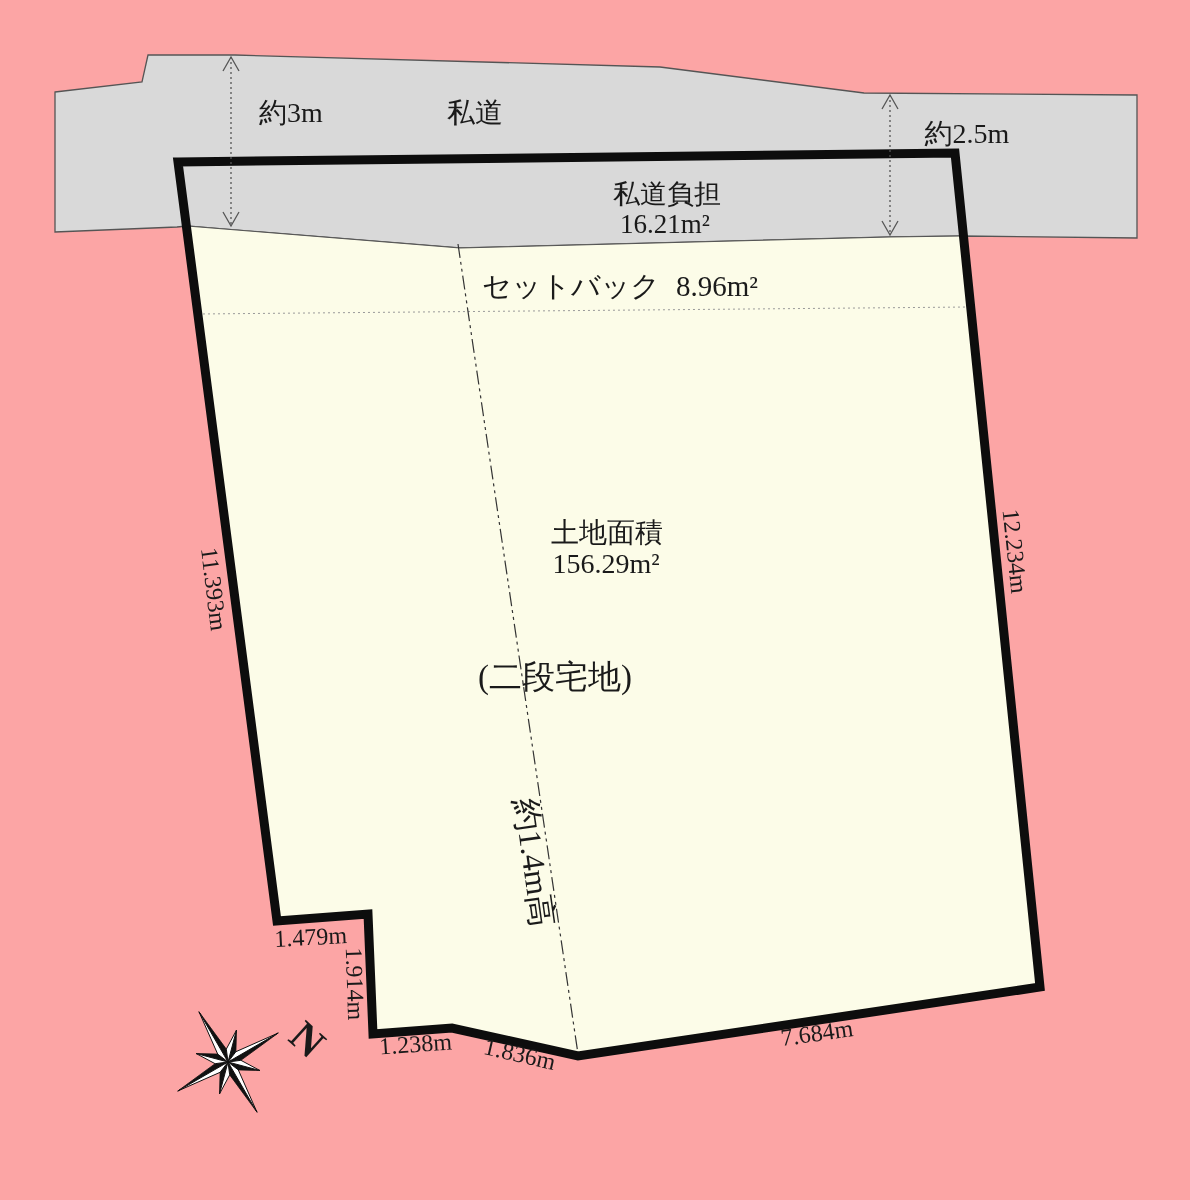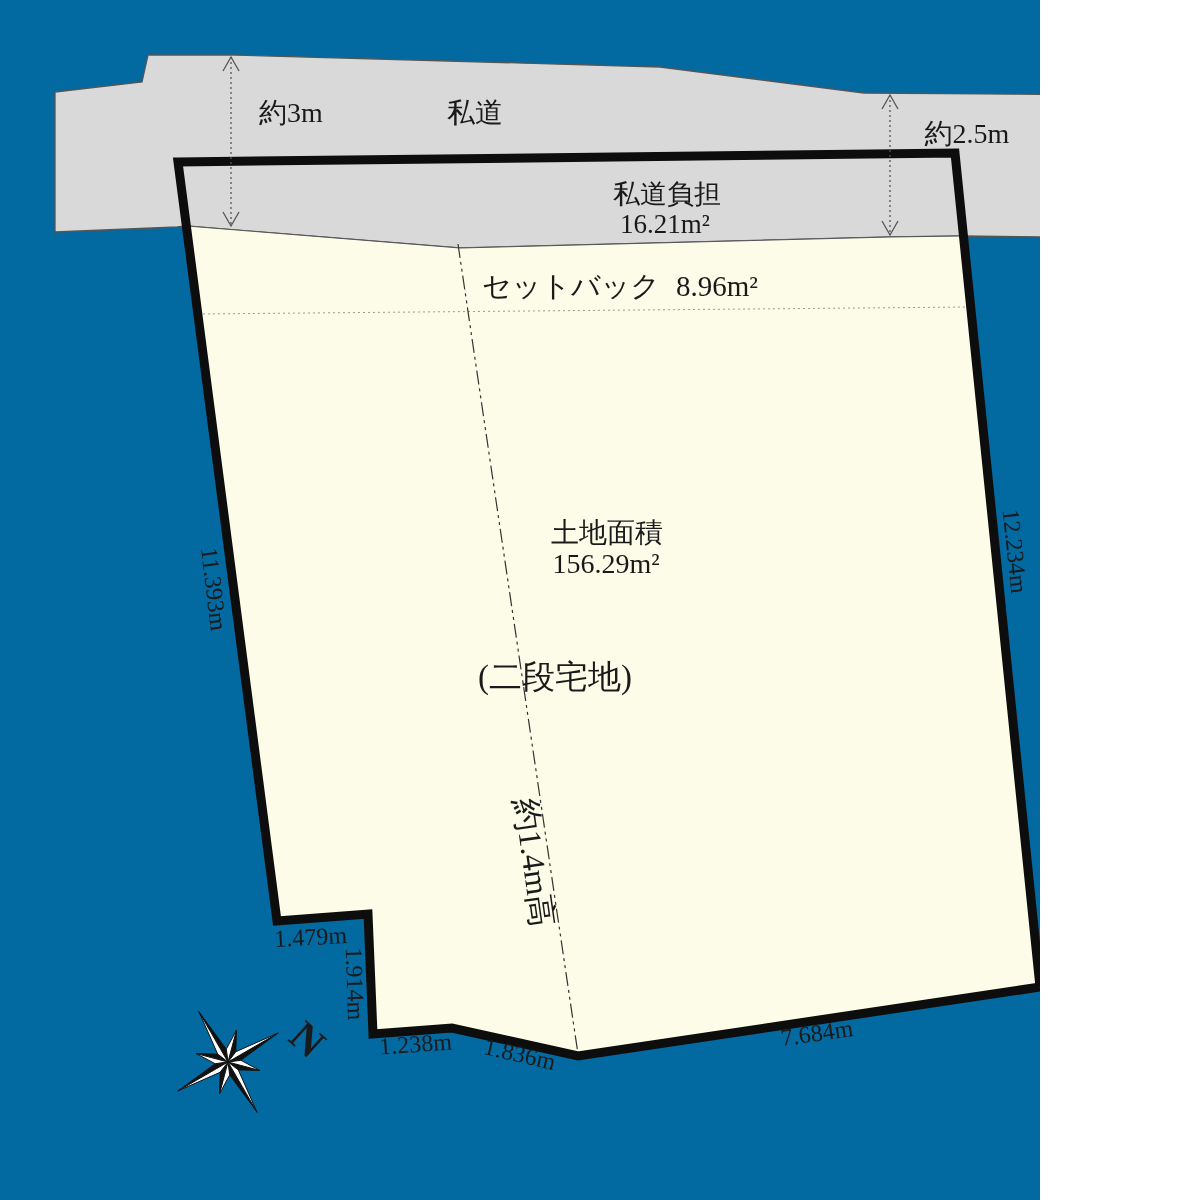--- a/index.html
+++ b/index.html
@@ -1,16 +1,16 @@
 <!DOCTYPE html>
 <html><head>
 <meta charset="utf-8">
 <style>
   html,body{margin:0;padding:0;background:#ffffff;}
-  .stage{width:1040px;height:1200px;position:relative;background:#0369a1;overflow:hidden;}
+  .stage{width:1190px;height:1200px;position:relative;background:#fca5a5;overflow:hidden;}
   svg text{
     font-family:"Liberation Serif","DejaVu Serif",serif;
     fill:#1a1a1a;
   }
   .t28{font-size:28px;}
   .t27{font-size:27px;}
   .t29{font-size:29px;}
   .t33{font-size:33px;}
   .t32{font-size:32px;}
   .t24{font-size:24px;}

